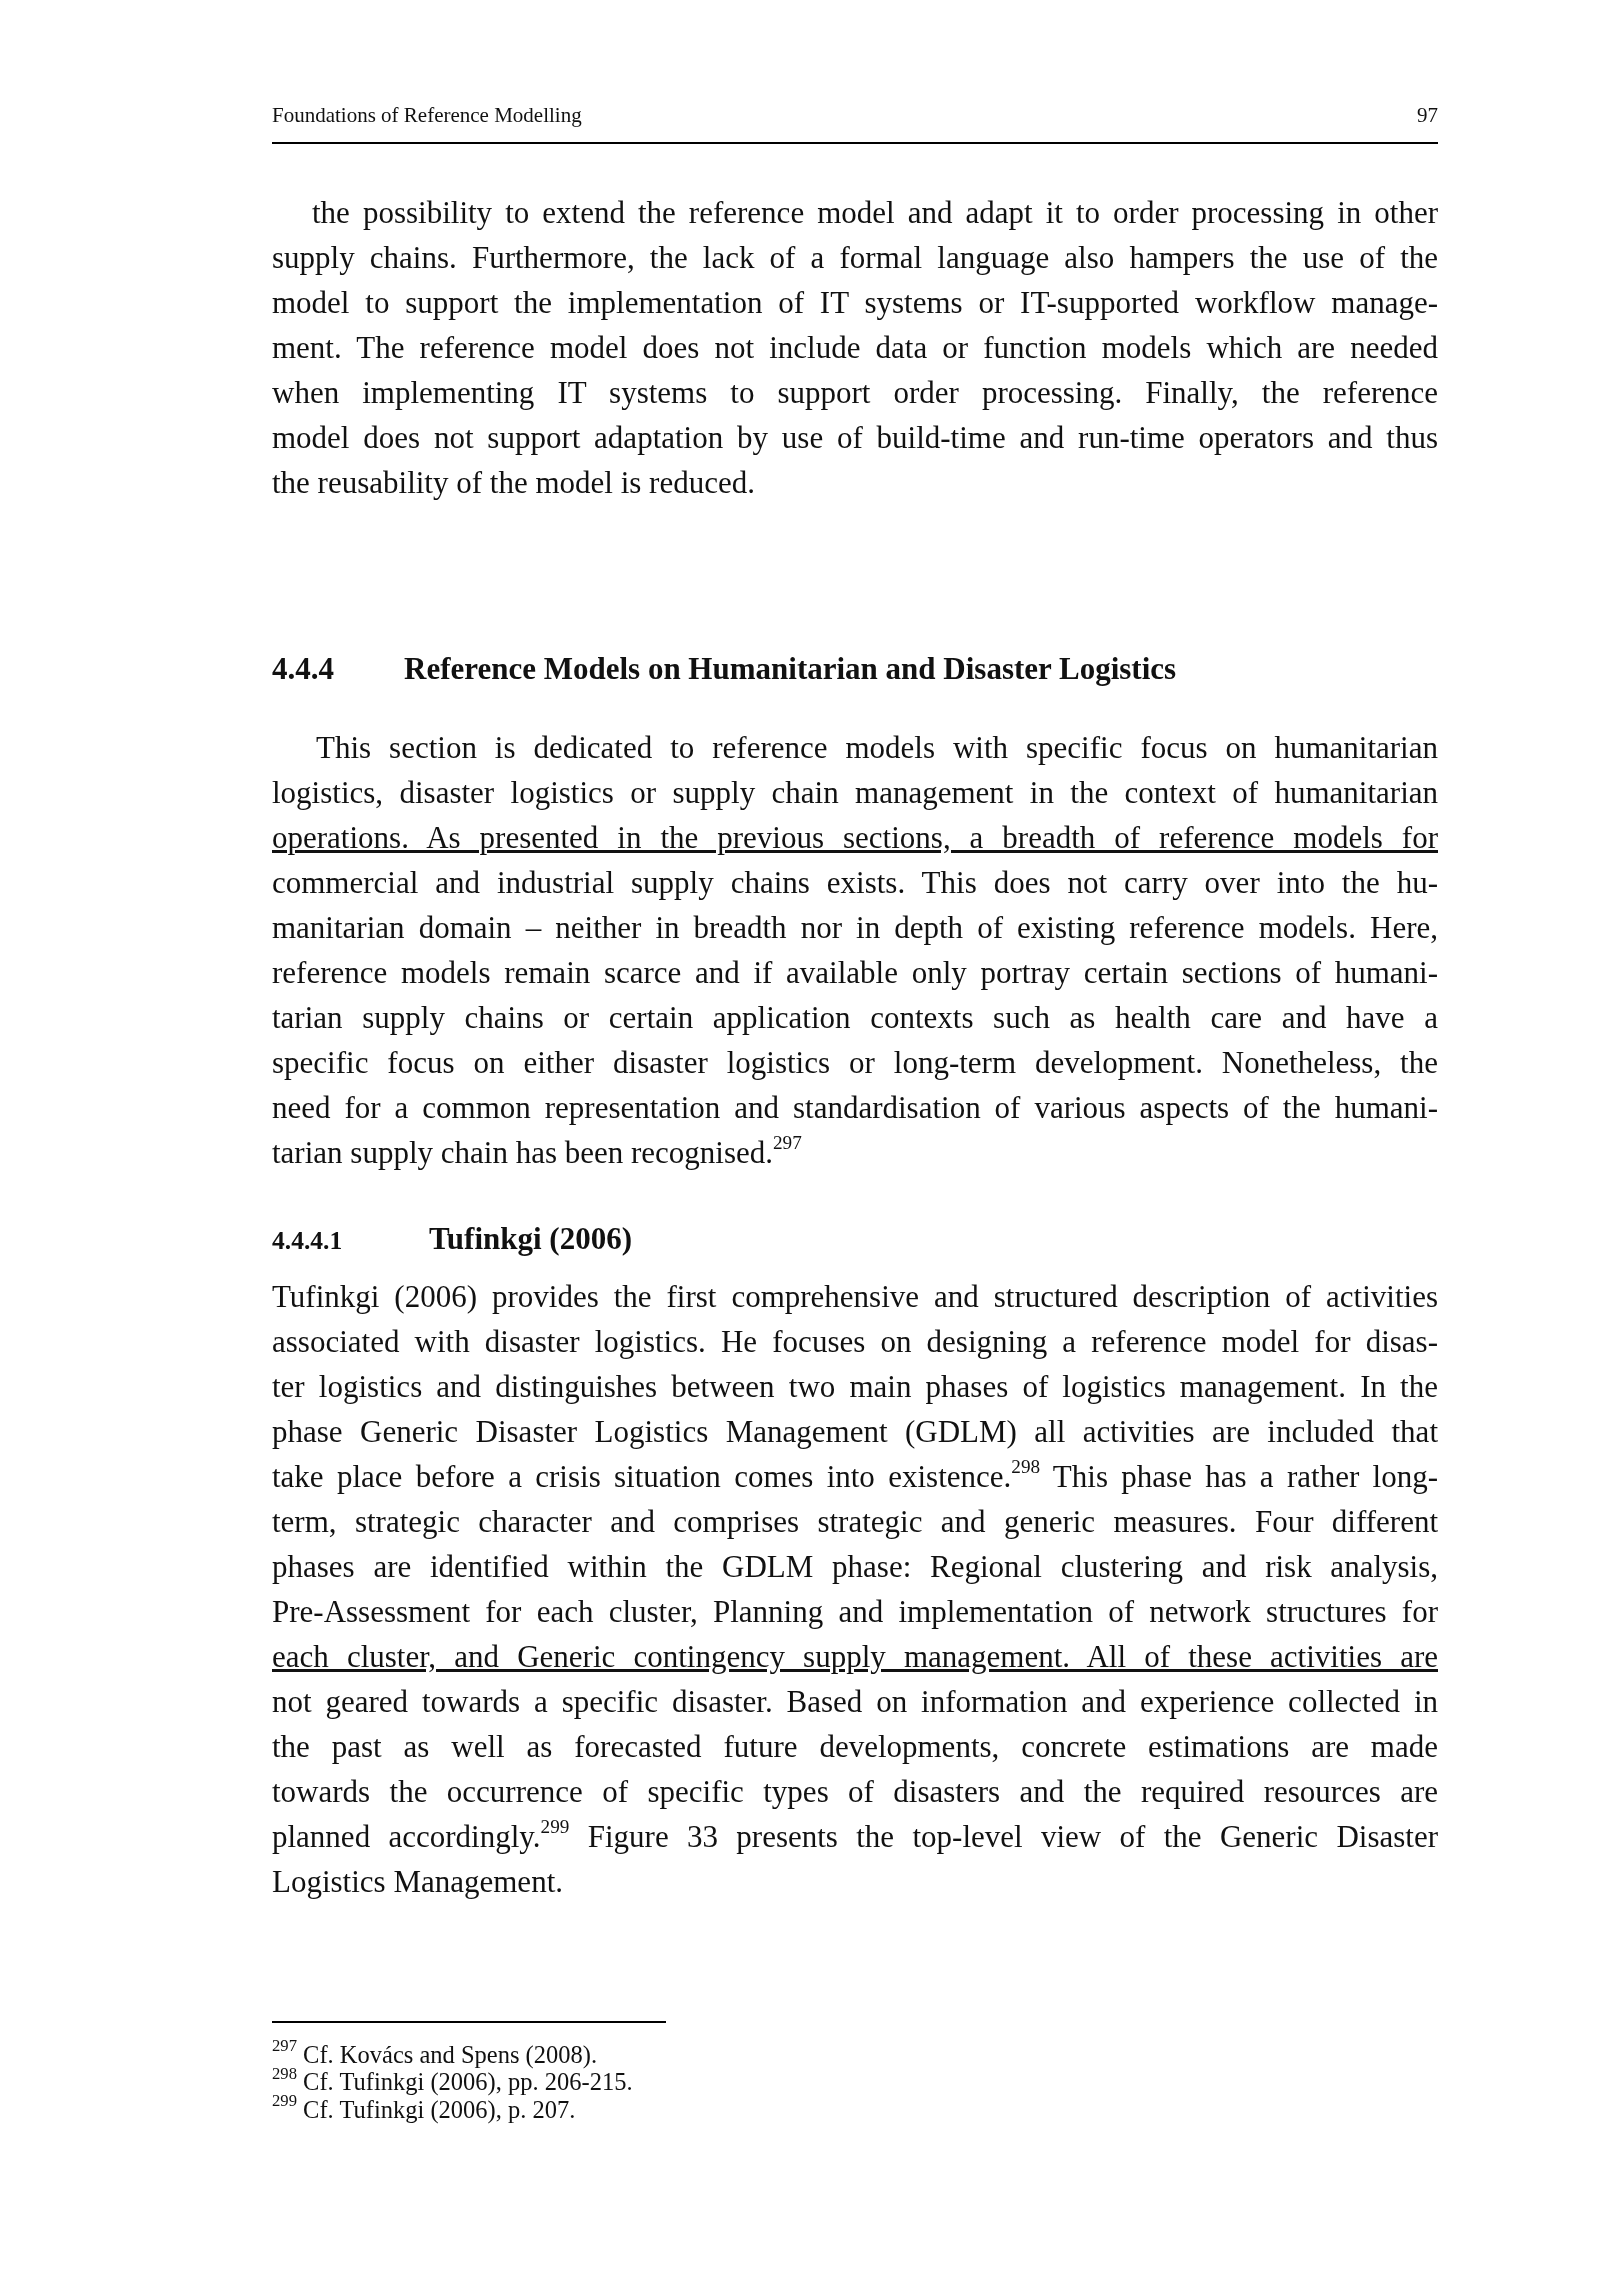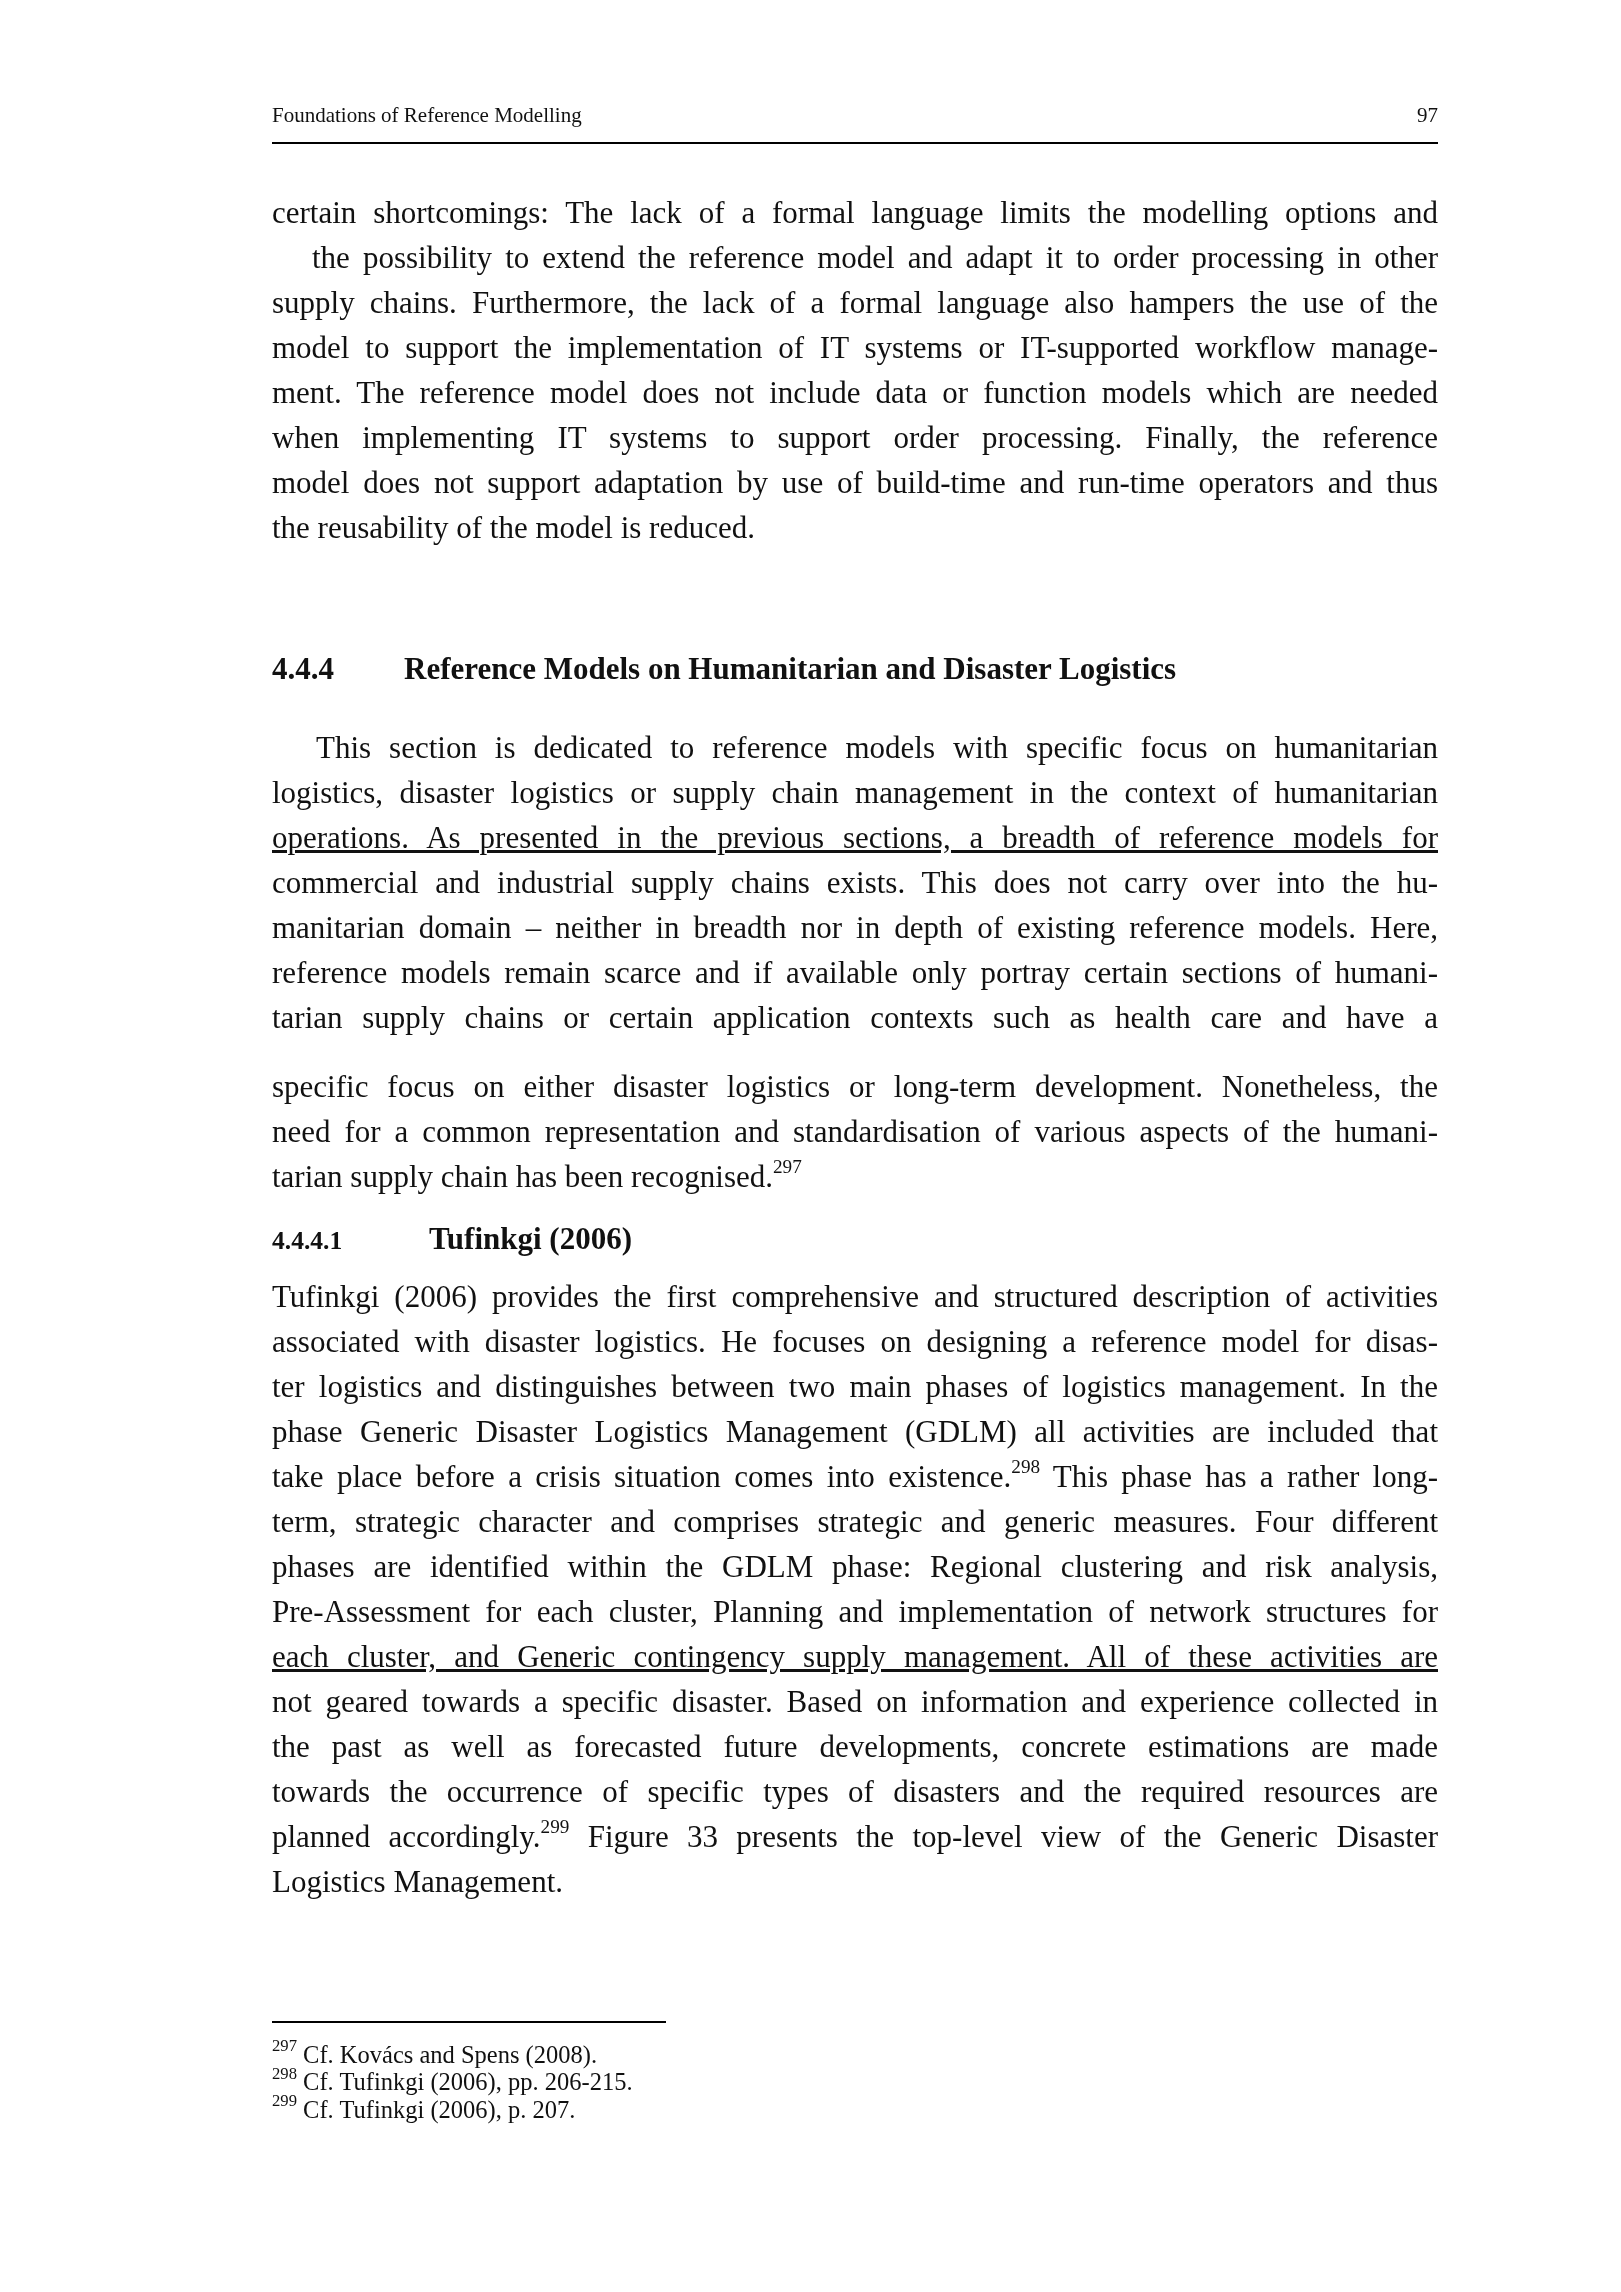--- a/index.html
+++ b/index.html
@@ -31,21 +31,20 @@
 
 <div class="page">
 
   <div class="running-head">
     <span class="title">Foundations of Reference Modelling</span>
     <span class="num">97</span>
   </div>
   <div class="head-rule"></div>
 
   <div class="para" style="top:190px;">
-    <span class="line" style="display: block;"><span style="white-space: nowrap;">certain shortcomings: The lack of a formal language limits the modelling options and</span></span>
     <span class="line" style="display: block;"><span style="white-space: nowrap; margin-left: 40px;">the possibility to extend the reference model and adapt it to order processing in other</span></span>
     <span class="line" style="display: block;"><span style="white-space: nowrap;">supply chains. Furthermore, the lack of a formal language also hampers the use of the</span></span>
     <span class="line" style="display: block;"><span style="white-space: nowrap;">model to support the implementation of IT systems or IT-supported workflow manage-</span></span>
     <span class="line" style="display: block;"><span style="white-space: nowrap;">ment. The reference model does not include data or function models which are needed</span></span>
     <span class="line" style="display: block;"><span style="white-space: nowrap;">when implementing IT systems to support order processing. Finally, the reference</span></span>
     <span class="line" style="display: block;"><span style="white-space: nowrap;">model does not support adaptation by use of build-time and run-time operators and thus</span></span>
     <span class="line last">the reusability of the model is reduced.</span>
   </div>
 
   <div class="h3" style="top:649px;">
@@ -53,21 +52,21 @@
   </div>
 
   <div class="para" style="top:725px;">
     <span class="line" style="display: block;"><span style="white-space: nowrap; margin-left: 44px;">This section is dedicated to reference models with specific focus on humanitarian</span></span>
     <span class="line" style="display: block;"><span style="white-space: nowrap;">logistics, disaster logistics or supply chain management in the context of humanitarian</span></span>
     <span class="line" style="display: block; text-decoration: underline;"><span style="white-space: nowrap;">operations. As presented in the previous sections, a breadth of reference models for</span></span>
     <span class="line" style="display: block;"><span style="white-space: nowrap;">commercial and industrial supply chains exists. This does not carry over into the hu-</span></span>
     <span class="line" style="display: block;"><span style="white-space: nowrap;">manitarian domain – neither in breadth nor in depth of existing reference models. Here,</span></span>
     <span class="line" style="display: block;"><span style="white-space: nowrap;">reference models remain scarce and if available only portray certain sections of humani-</span></span>
     <span class="line" style="display: block;"><span style="white-space: nowrap;">tarian supply chains or certain application contexts such as health care and have a</span></span>
-    <span class="line" style="display: block; margin-top: 24px;"><span style="white-space: nowrap;">specific focus on either disaster logistics or long-term development. Nonetheless, the</span></span>
+    <span class="line" style="display: block;"><span style="white-space: nowrap;">specific focus on either disaster logistics or long-term development. Nonetheless, the</span></span>
     <span class="line" style="display: block;"><span style="white-space: nowrap;">need for a common representation and standardisation of various aspects of the humani-</span></span>
     <span class="line last"><span>tarian supply chain has been recognised.</span><sup>297</sup></span>
   </div>
 
   <div class="h4" style="top:1213px;">
     <span class="n">4.4.4.1</span><span class="t">Tufinkgi (2006)</span>
   </div>
 
   <div class="para" style="top:1274px;">
     <span class="line" style="display: block;"><span style="white-space: nowrap;">Tufinkgi (2006) provides the first comprehensive and structured description of activities</span></span>

